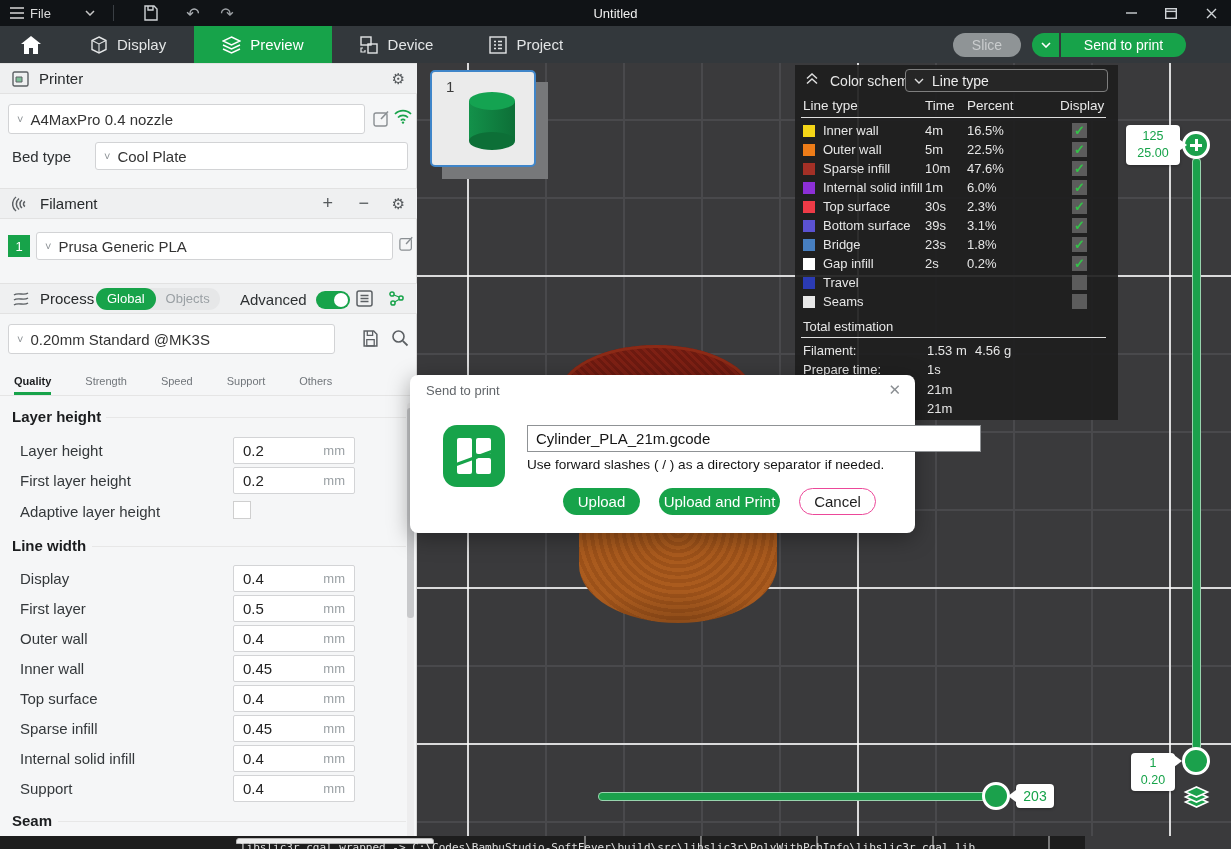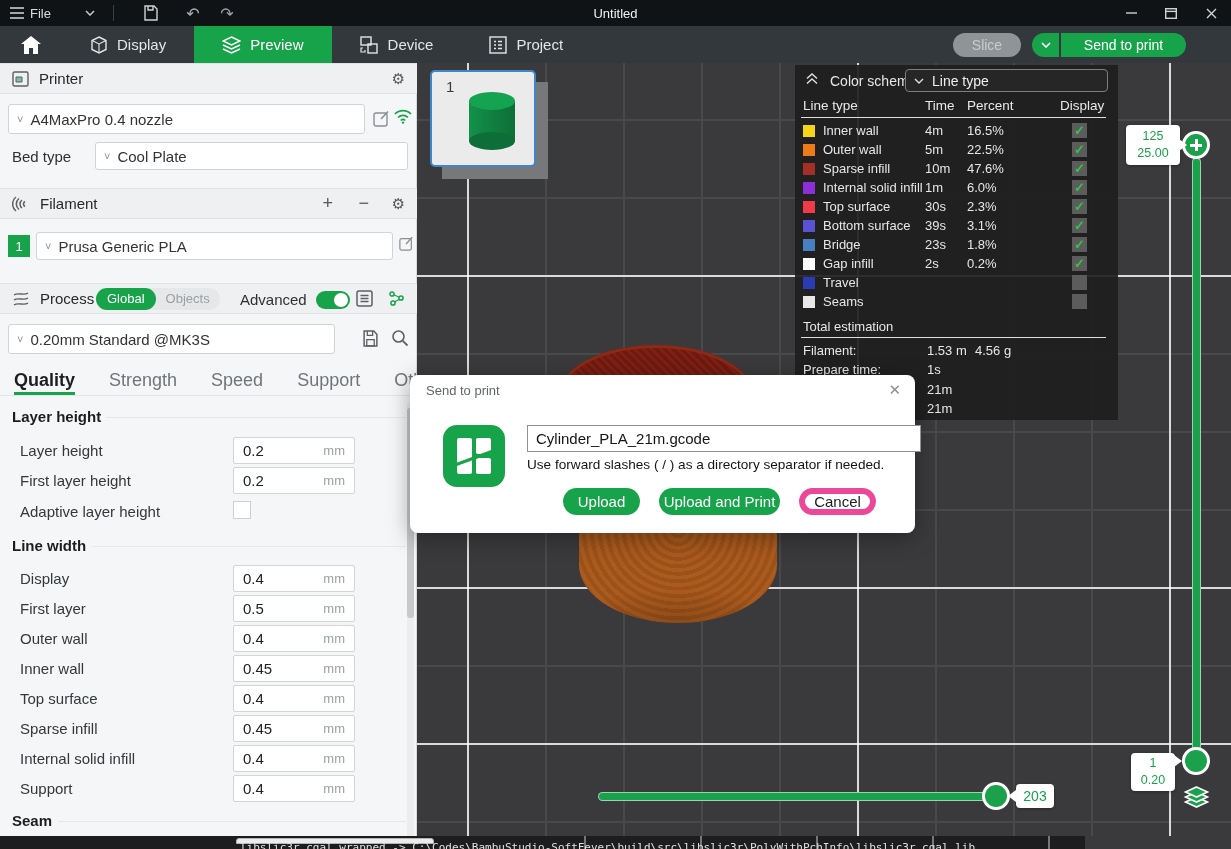--- a/index.html
+++ b/index.html
@@ -52,21 +52,21 @@
     font-size:13px; display:flex; align-items:center; justify-content:center; }
   .seg-pill { position:absolute; height:22px; background:#e6e7e8; border-radius:11px;
     display:flex; align-items:center; }
   .seg-on { height:22px; background:#17a34a; color:#fff; border-radius:11px; padding:0 11px;
     font-size:13px; display:flex; align-items:center; }
   .seg-off { color:#9aa0a4; font-size:13px; padding:0 10px; }
   .toggle { position:absolute; width:34px; height:18px; background:#17a34a; border-radius:9px; }
   .toggle .knob { position:absolute; right:2px; top:2px; width:14px; height:14px; background:#fff; border-radius:50%; }
   .proc-tabs { position:absolute; left:0; top:303px; width:417px; height:30px; display:flex;
     padding-left:14px; gap:34px; border-bottom:1px solid #e5e5e5; }
-  .ptab { font-size:18px; color:#70757a; position:relative; display:flex; align-items:center; }
+  .ptab { font-size:11px; color:#70757a; position:relative; display:flex; align-items:center; }
   .ptab.active { color:#1c1e20; font-weight:bold; }
   .ptab.active::after { content:""; position:absolute; left:0; right:0; bottom:0; height:3px; background:#17a34a; }
   .sec-rule { position:absolute; height:1px; background:#e7e7e7; }
   .group-title { position:absolute; font-size:15px; font-weight:bold; color:#1b1d1f; }
   .set-label { position:absolute; left:20px; font-size:15px; color:#34383b; }
   .set-input { position:absolute; left:233px; width:122px; height:27px; background:#fff;
     border:1px solid #d3d4d6; border-radius:2px; display:flex; align-items:center;
     padding:0 9px; justify-content:space-between; }
   .set-value { font-size:15px; color:#222; }
   .set-unit { font-size:13px; color:#9aa0a4; }
@@ -123,28 +123,28 @@
   .lg-est-label { position:absolute; left:8px; }
   .lg-est-val { position:absolute; left:132px; }
   .lg-est-val2 { position:absolute; left:180px; }
 
   
   #dialog { left:410px; top:375px; width:505px; height:158px; background:#fff; border-radius:8px;
     z-index:50; box-shadow:0 5px 22px rgba(0,0,0,.35); }
   #dialog-title { position:absolute; left:16px; top:8px; font-size:13px; color:#62666a; }
   #dialog-close { position:absolute; right:14px; top:6px; font-size:15px; color:#8b8f93; }
   #dlg-icon { position:absolute; left:33px; top:50px; width:62px; height:62px; background:#17a34a; border-radius:14px; }
-  #dlg-input { position:absolute; left:117px; top:50px; width:394px; height:27px; border:1px solid #8f9295;
+  #dlg-input { position:absolute; left:117px; top:50px; width:454px; height:27px; border:1px solid #8f9295;
     font-size:15px; color:#141414; display:flex; align-items:center; padding:0 8px; background:#fff;text-align:center; }
   #dlg-hint { position:absolute; left:117px; top:82px; font-size:13.6px; color:#141414; }
   .dlg-btn { position:absolute; top:113px; height:27px; border-radius:14px; font-size:15px;
     display:flex; align-items:center; justify-content:center; }
   #btn-upload { left:153px; width:77px; background:#17a34a; color:#fff; }
   #btn-upload-print { left:249px; width:121px; background:#17a34a; color:#fff; }
-  #btn-cancel { left:389px; width:77px; background:#fff; color:#1d1d1d; border:6px solid #ec4899; }
+  #btn-cancel { left:389px; width:77px; background:#fff; color:#1d1d1d; border:1px solid #ec4899; }
 
   
   .trk-v { position:absolute; background:#1ba14c; border:1px solid rgba(255,255,255,.55); z-index:30; }
   .handle { position:absolute; width:28px; height:28px; border-radius:50%; background:#1ba14c;
     border:3px solid #fff; z-index:32; }
   .tooltip { position:absolute; background:#fff; border-radius:4px; color:#17a34a; z-index:34;
     display:flex; flex-direction:column; align-items:center; justify-content:center;
     font-size:12.5px; line-height:1.35; box-shadow:0 1px 3px rgba(0,0,0,.3); }
   .tt-arrow-r { position:absolute; width:0; height:0; border-top:6px solid transparent;
     border-bottom:6px solid transparent; border-left:8px solid #fff; z-index:34; }

